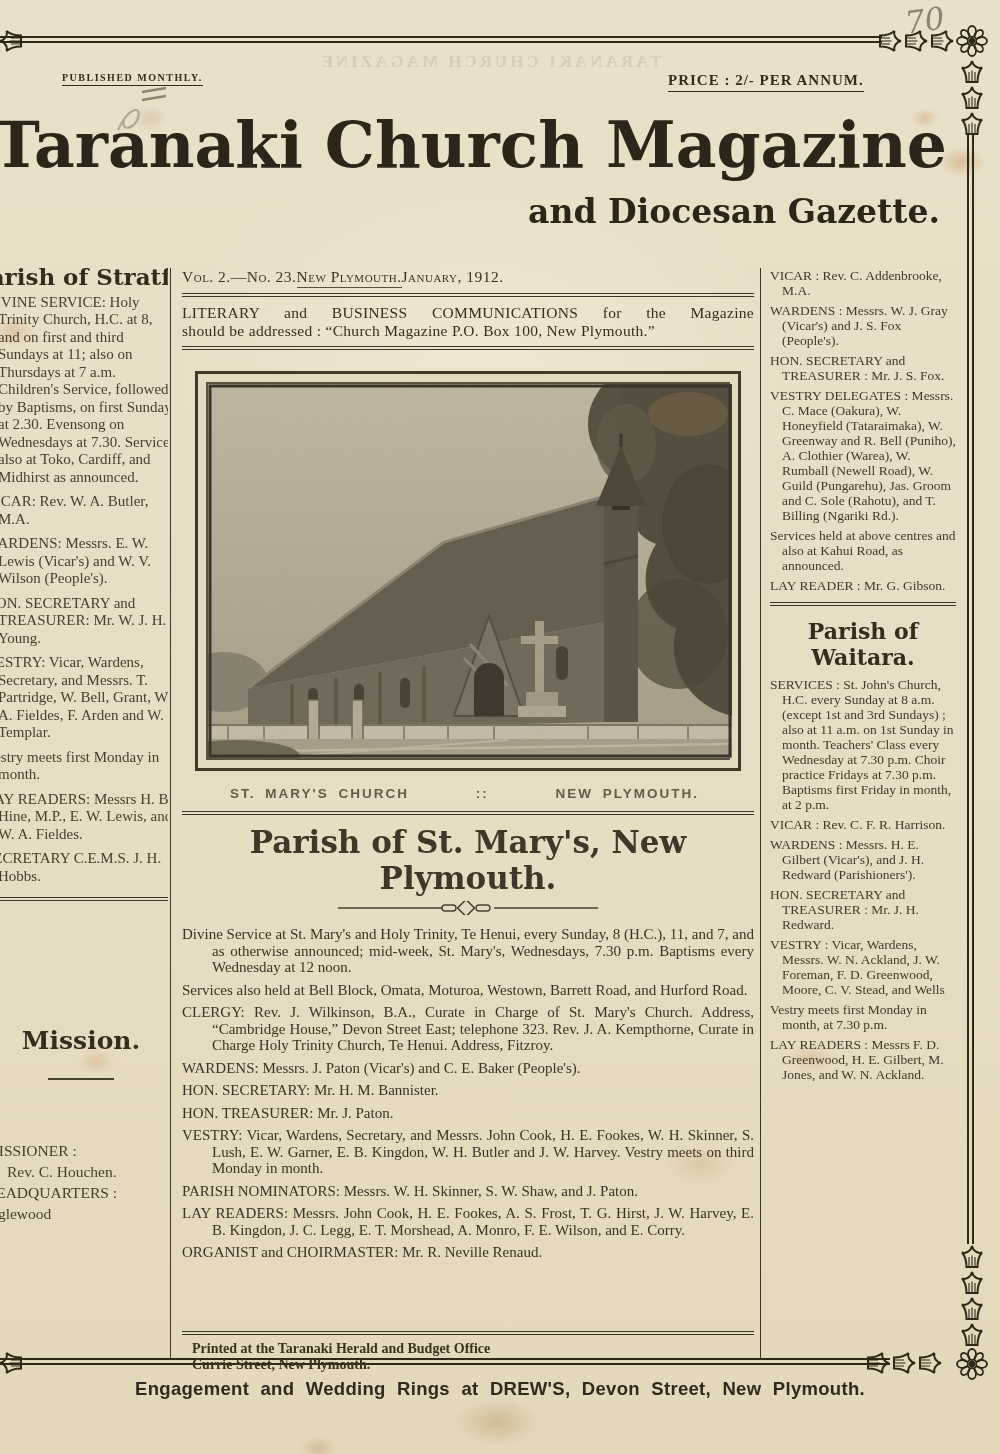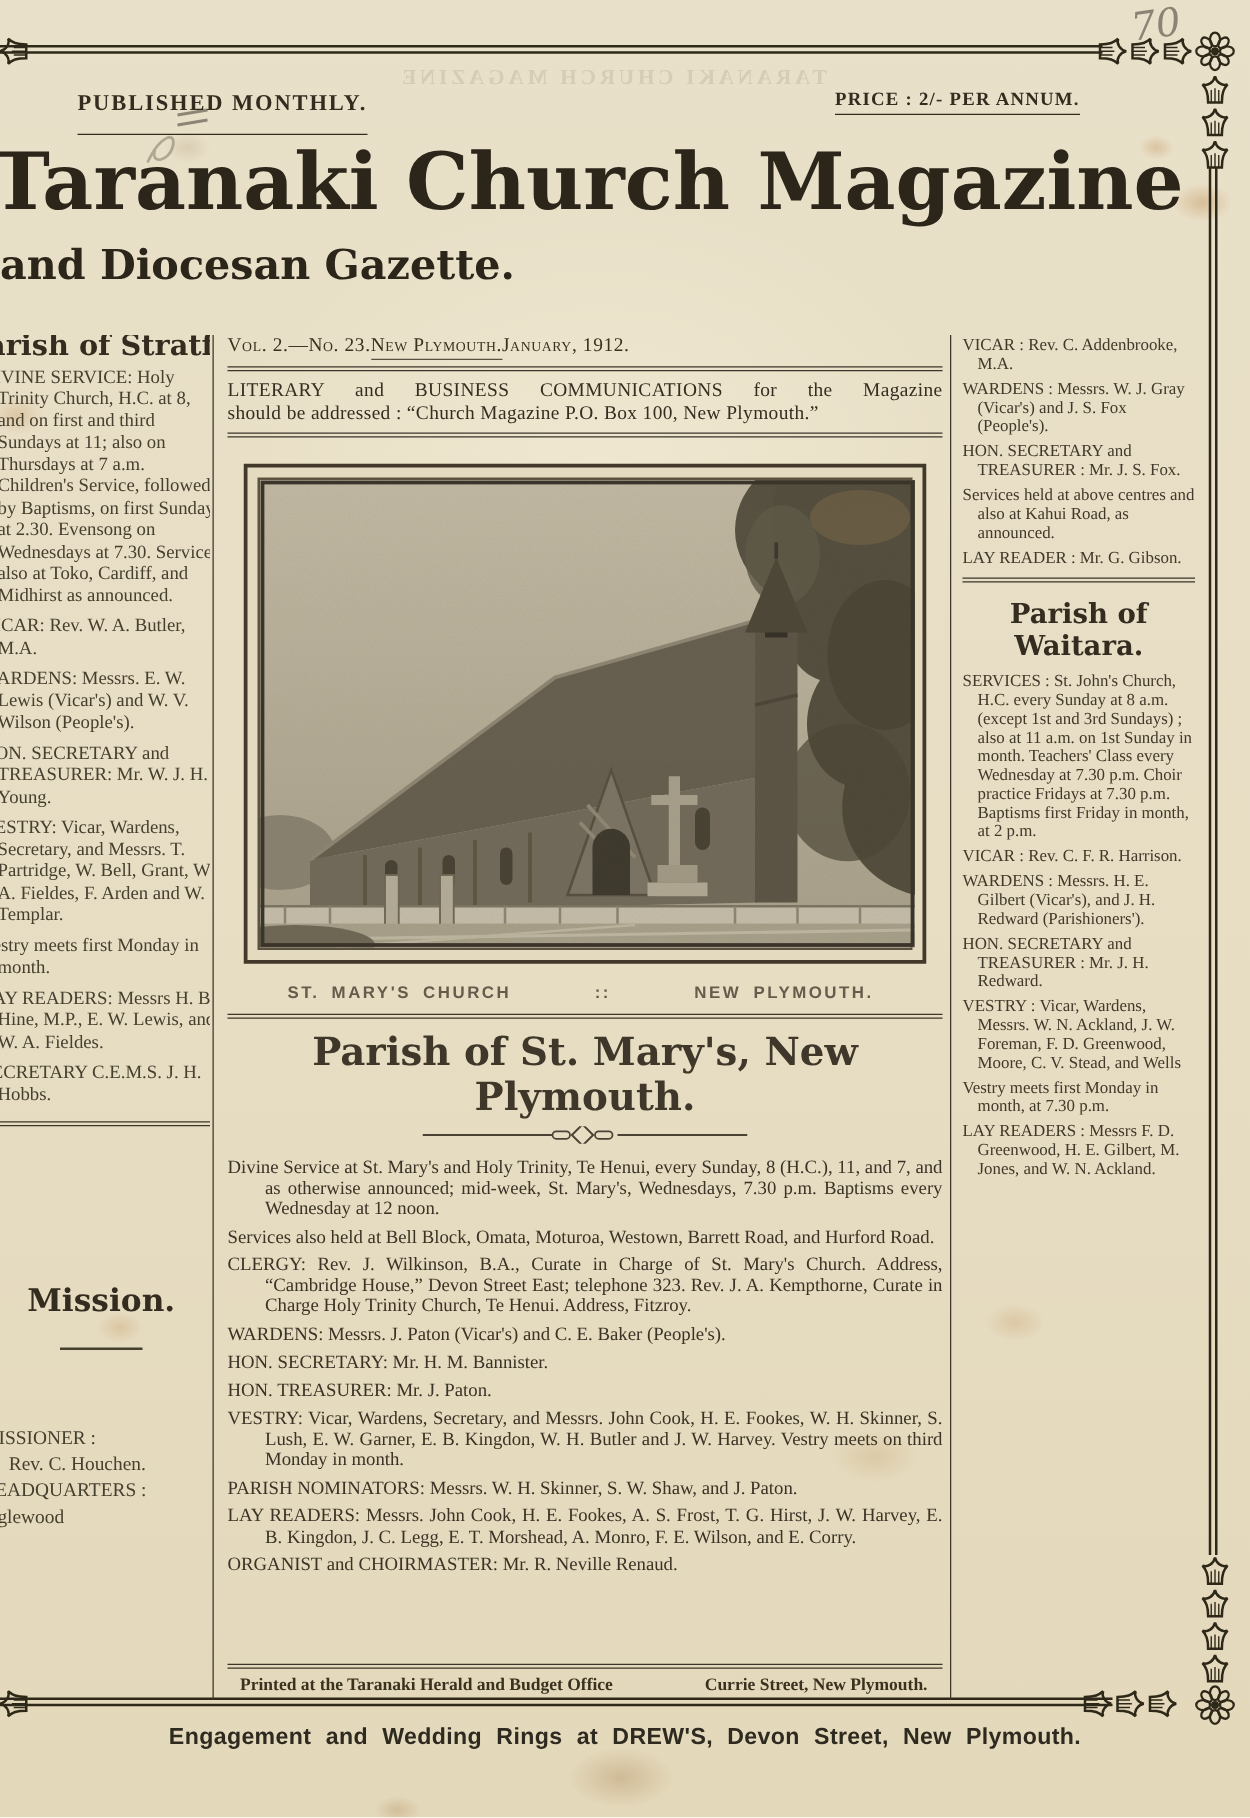--- a/index.html
+++ b/index.html
@@ -20,25 +20,25 @@
   .ink{color:#332c1f;}
   
   .hrule{position:absolute;height:3px;border-top:2px solid #2e2818;border-bottom:2px solid #2e2818;}
   .vrule-deco{position:absolute;width:3px;border-left:2px solid #2e2818;border-right:2px solid #2e2818;}
   .col-divider{position:absolute;width:0;border-left:1.5px solid #3c352a;}
   .thin-double{height:2px;border-top:1px solid #3c352a;border-bottom:1px solid #3c352a;}
   .orn{position:absolute;}
   .rot90{transform:rotate(90deg);}
   .rotm90{transform:rotate(-90deg);}
   
-  .pub-label{position:absolute;left:62px;top:72px;font-weight:bold;font-size:18px;letter-spacing:1.5px;border-bottom:1.5px solid #332c1f;padding-bottom:14px;}
+  .pub-label{position:absolute;left:62px;top:72px;font-weight:bold;font-size:10px;letter-spacing:1.5px;border-bottom:1.5px solid #332c1f;padding-bottom:2px;}
   .price-label{position:absolute;left:668px;top:72px;font-weight:bold;font-size:15px;letter-spacing:1px;border-bottom:1.5px solid #332c1f;padding-bottom:2px;}
   .masthead{position:absolute;left:-12px;top:108px;width:964px;margin:0;text-align:center;
     font-family:"DejaVu Serif",serif;font-weight:bold;font-size:63px;letter-spacing:0px;color:#2b251a;white-space:nowrap;}
-  .masthead-sub{position:absolute;left:0;top:192px;width:940px;text-align:left;
+  .masthead-sub{position:absolute;left:0;top:192px;width:940px;text-align:right;
     font-family:"DejaVu Serif",serif;font-weight:bold;font-size:33px;color:#2b251a;}
   .ghost{position:absolute;left:250px;top:52px;width:480px;text-align:center;transform:scaleX(-1);
     font-weight:bold;font-size:17px;letter-spacing:3px;color:rgba(90,78,55,.13);}
   .pencil-number{position:absolute;left:905px;top:2px;font-family:"DejaVu Serif",serif;font-style:italic;
     font-size:31px;color:#8b8474;transform:rotate(-8deg);}
   
   .col-left-clip{position:absolute;left:0;top:268px;width:168px;height:1092px;overflow:hidden;}
   .col-left{position:relative;margin-left:-15px;width:192px;font-size:15px;line-height:17.5px;color:#46402f;}
   .strat-head{margin:0 0 8px -12px;font-family:"DejaVu Serif",serif;font-weight:bold;font-size:23px;white-space:nowrap;color:#332c1f;}
   .para-l{margin-bottom:7px;padding-left:13px;text-indent:-13px;}
@@ -57,21 +57,21 @@
   .rule-b{margin-top:6px;}
   .photo-frame{margin:21px auto 0 auto;width:524px;border:3px solid #43392b;padding:8px;background:#e3dabf;}
   .photo-inner{border:2px solid #5c5240;font-size:0;line-height:0;}
   .caption-row{display:flex;justify-content:space-between;align-items:center;margin-top:15px;padding:0 55px 0 48px;
     font-family:"Liberation Sans",sans-serif;font-weight:bold;font-size:13.5px;letter-spacing:2px;word-spacing:4px;color:#655c4c;gap:34px;}
   .stm-head{margin:9px 0 0 0;text-align:center;font-family:"DejaVu Serif",serif;font-weight:bold;font-size:31px;color:#3f382a;}
   .stm-orn{display:block;margin:5px auto 0 auto;}
   .stm-paras{margin-top:11px;font-size:15px;line-height:16.5px;color:#3a3326;}
   .para-c{margin-bottom:6px;padding-left:30px;text-indent:-30px;text-align:justify;}
   .imprint{position:absolute;left:182px;top:1331px;width:572px;}
-  .imprint-row{display:flex;justify-content:space-between;padding:6px 12px 0 10px;font-weight:bold;font-size:14px;color:#39321f;}
+  .imprint-row{display:flex;justify-content:space-between;padding:6px 12px 0 10px;font-weight:bold;font-size:14px;color:#39321f;flex-direction:column;}
   .col-right{position:absolute;left:770px;top:268px;width:186px;font-size:13.5px;line-height:15px;color:#41392a;}
   .right-head{margin:0 0 7px 0;text-align:center;font-family:"DejaVu Serif",serif;font-weight:bold;font-size:22px;line-height:26px;color:#332c1f;}
   .para-r{margin-bottom:5px;padding-left:12px;text-indent:-12px;}
   .right-rule{margin:9px 0 12px 0;}
   
   .footer-ad{position:absolute;left:0;top:1378px;width:1000px;text-align:center;
     font-family:"Liberation Sans",sans-serif;font-weight:bold;font-size:18.5px;word-spacing:6px;letter-spacing:.3px;color:#2e2a20;}
 </style>
 </head>
 <body>
@@ -308,20 +308,21 @@
       <span>Printed at the Taranaki Herald and Budget Office</span>
       <span>Currie Street, New Plymouth.</span>
     </div>
   </div>
 
   <div class="col-right">
     <div>
         <div class="para-r">VICAR : Rev. C. Addenbrooke, M.A.</div>
         <div class="para-r">WARDENS : Messrs. W. J. Gray (Vicar's) and J. S. Fox (People's).</div>
         <div class="para-r">HON. SECRETARY and TREASURER : Mr. J. S. Fox.</div>
+        <div class="para-r">VESTRY DELEGATES : Messrs. C. Mace (Oakura), W. Honeyfield (Tataraimaka), W. Greenway and R. Bell (Puniho), A. Clothier (Warea), W. Rumball (Newell Road), W. Guild (Pungarehu), Jas. Groom and C. Sole (Rahotu), and T. Billing (Ngariki Rd.).</div>
         <div class="para-r">Services held at above centres and also at Kahui Road, as announced.</div>
         <div class="para-r">LAY READER : Mr. G. Gibson.</div>
       </div>
     <div class="thin-double right-rule"></div>
     <h2 class="right-head">Parish of Waitara.</h2>
     <div>
         <div class="para-r">SERVICES : St. John's Church, H.C. every Sunday at 8 a.m. (except 1st and 3rd Sundays) ; also at 11 a.m. on 1st Sunday in month. Teachers' Class every Wednesday at 7.30 p.m. Choir practice Fridays at 7.30 p.m. Baptisms first Friday in month, at 2 p.m.</div>
         <div class="para-r">VICAR : Rev. C. F. R. Harrison.</div>
         <div class="para-r">WARDENS : Messrs. H. E. Gilbert (Vicar's), and J. H. Redward (Parishioners').</div>
         <div class="para-r">HON. SECRETARY and TREASURER : Mr. J. H. Redward.</div>

